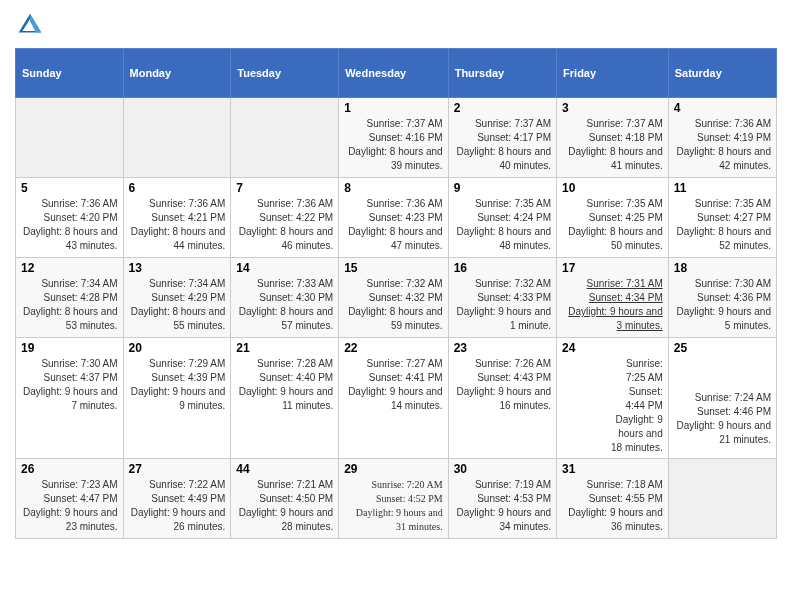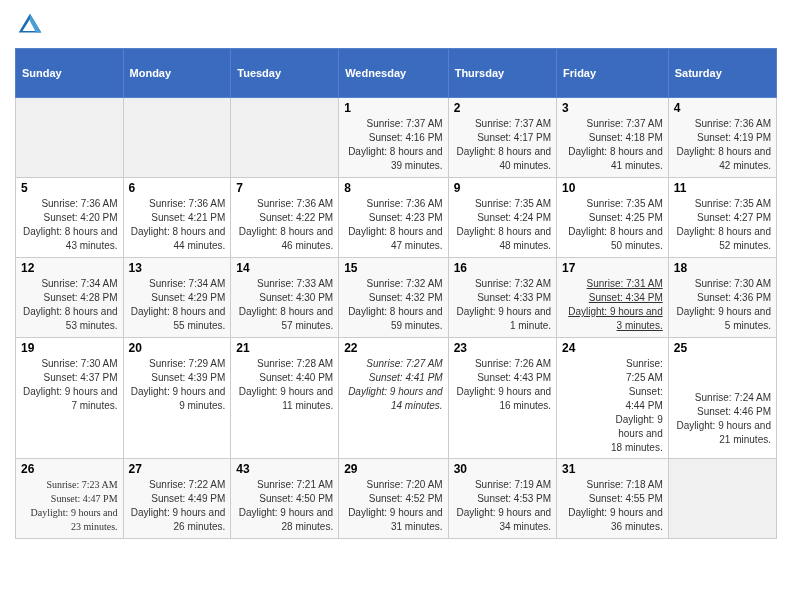--- a/index.html
+++ b/index.html
@@ -260,21 +260,21 @@
 Daylight: 9 hours and 9 minutes.</div>
           </td>
           <td>
             <span class="day-number">21</span>
             <div class="day-info" style="white-space: pre-line;">Sunrise: 7:28 AM
 Sunset: 4:40 PM
 Daylight: 9 hours and 11 minutes.</div>
           </td>
           <td>
             <span class="day-number">22</span>
-            <div class="day-info" style="white-space: pre-line; font-style: italic;">Sunrise: 7:27 AM
+            <div class="day-info" style="white-space: pre-line;">Sunrise: 7:27 AM
 Sunset: 4:41 PM
 Daylight: 9 hours and 14 minutes.</div>
           </td>
           <td>
             <span class="day-number">23</span>
             <div class="day-info" style="white-space: pre-line;">Sunrise: 7:26 AM
 Sunset: 4:43 PM
 Daylight: 9 hours and 16 minutes.</div>
           </td>
           <td>
@@ -286,39 +286,39 @@
           <td>
             <span class="day-number">25</span>
             <div class="day-info" style="white-space: pre-line; margin-top: 36px;">Sunrise: 7:24 AM
 Sunset: 4:46 PM
 Daylight: 9 hours and 21 minutes.</div>
           </td>
         </tr>
         <tr>
           <td>
             <span class="day-number">26</span>
-            <div class="day-info" style="white-space: pre-line; font-family: Liberation Serif, serif;">Sunrise: 7:23 AM
+            <div class="day-info" style="white-space: pre-line;">Sunrise: 7:23 AM
 Sunset: 4:47 PM
 Daylight: 9 hours and 23 minutes.</div>
           </td>
           <td>
             <span class="day-number">27</span>
             <div class="day-info" style="white-space: pre-line;">Sunrise: 7:22 AM
 Sunset: 4:49 PM
 Daylight: 9 hours and 26 minutes.</div>
           </td>
           <td>
-            <span class="day-number">43</span>
+            <span class="day-number">44</span>
             <div class="day-info" style="white-space: pre-line;">Sunrise: 7:21 AM
 Sunset: 4:50 PM
 Daylight: 9 hours and 28 minutes.</div>
           </td>
           <td>
             <span class="day-number">29</span>
-            <div class="day-info" style="white-space: pre-line;">Sunrise: 7:20 AM
+            <div class="day-info" style="white-space: pre-line; font-family: Liberation Serif, serif;">Sunrise: 7:20 AM
 Sunset: 4:52 PM
 Daylight: 9 hours and 31 minutes.</div>
           </td>
           <td>
             <span class="day-number">30</span>
             <div class="day-info" style="white-space: pre-line;">Sunrise: 7:19 AM
 Sunset: 4:53 PM
 Daylight: 9 hours and 34 minutes.</div>
           </td>
           <td>

